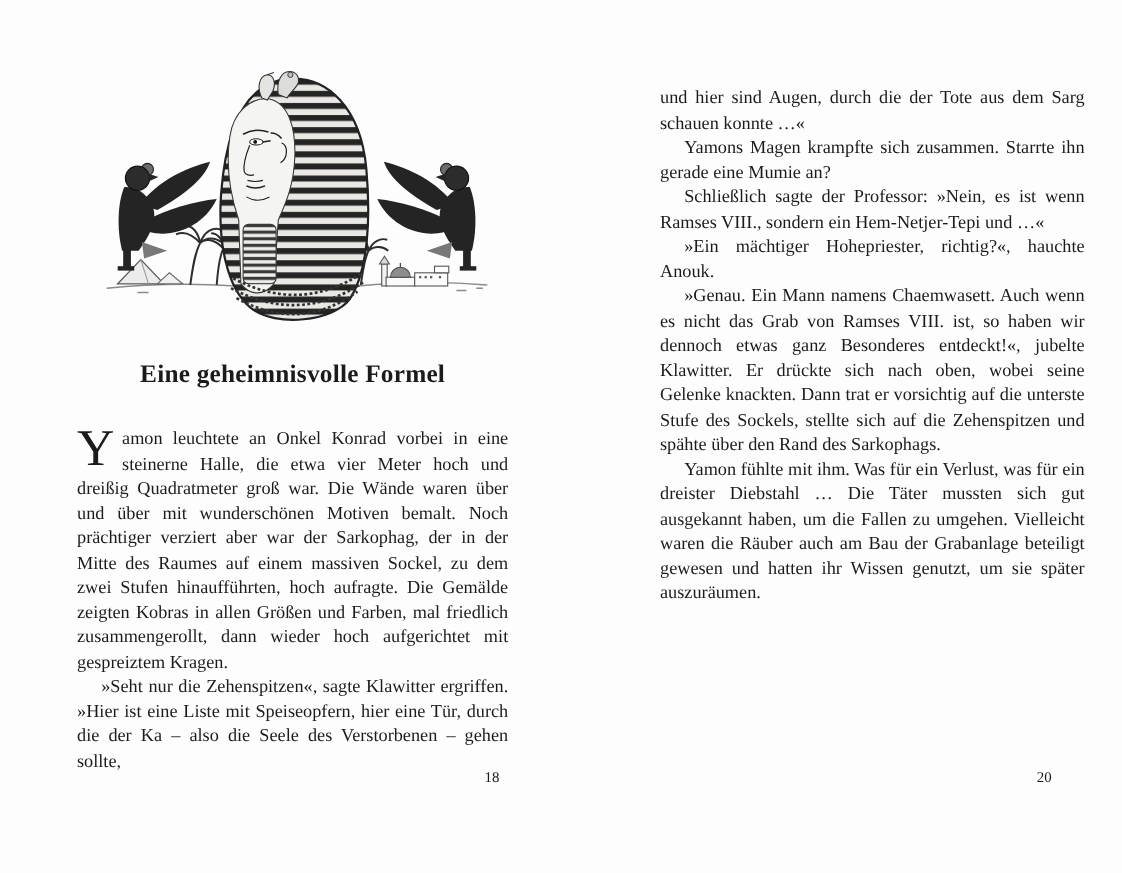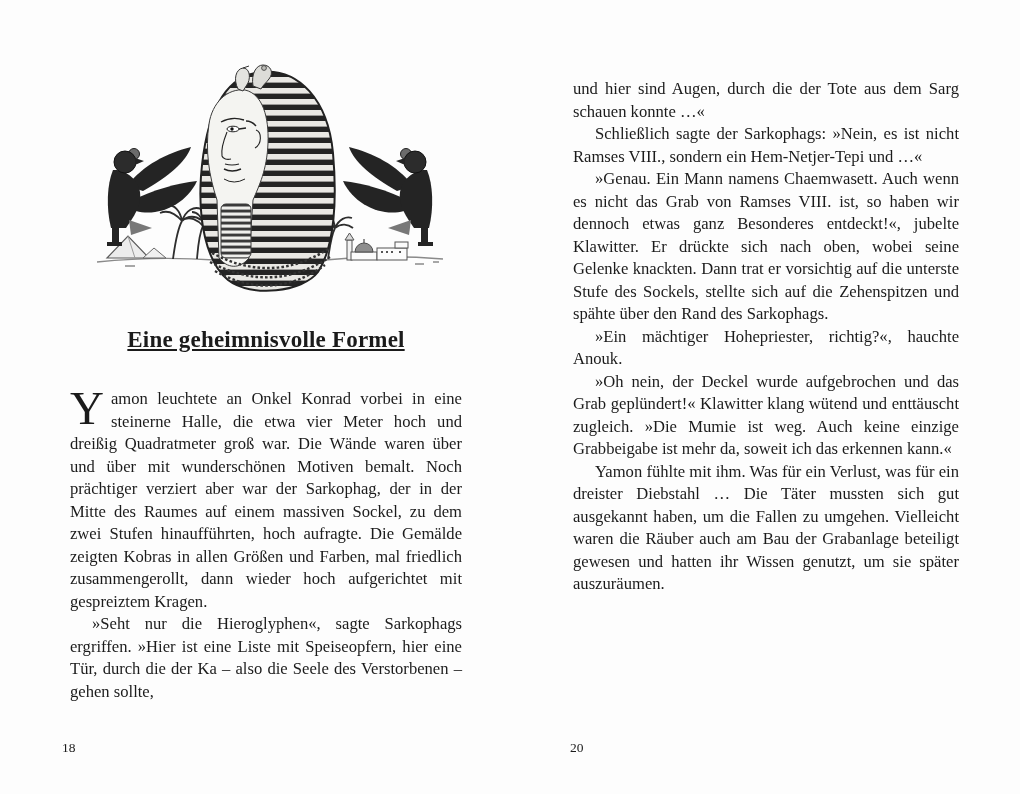--- a/index.html
+++ b/index.html
@@ -5,31 +5,31 @@
   html,body{margin:0;padding:0;background:#e9e9e9;}
   .sheet{
     position:relative;width:1020px;height:794px;background:#fdfdfd;
     font-family:"Liberation Serif","DejaVu Serif",serif;color:#1b1b1b;
     overflow:hidden;margin:0 auto;
   }
   .col{position:absolute;text-align:justify;}
   .col p{margin:0;font-size:16.6px;line-height:22.5px;}
   .col p.ind{text-indent:22px;}
   .left-col{left:70px;top:388px;width:392px;}
-  .right-col{left:573px;top:78px;width:386px;font-family:Liberation Serif, serif;}
+  .right-col{left:600px;top:78px;width:386px;font-family:Liberation Serif, serif;}
   .chapter-title{
     position:absolute;left:70px;top:327px;width:392px;text-align:center;
-    font-size:23px;font-weight:bold;letter-spacing:.2px;margin:0;text-decoration:underline;
+    font-size:23px;font-weight:bold;letter-spacing:.2px;margin:0;
   }
   .dropcap{
     float:left;font-size:47px;line-height:37px;padding:2px 7px 0 0;
     font-weight:normal;
   }
   .pagenum{
-    position:absolute;top:740px;font-size:13.5px;text-align:left;width:392px;
+    position:absolute;top:699px;font-size:13.5px;text-align:right;width:392px;
   }
   .pagenum.pn-left{left:62px;}
   .pagenum.pn-right{left:570px;width:386px;}
   .vignette{position:absolute;left:85px;top:58px;width:370px;height:240px;}
 </style>
 </head>
 <body>
 
 <div class="sheet">
 
@@ -131,28 +131,28 @@
         <path d="M 125,204 Q 187,237 245,199" stroke-width="2.4" stroke-dasharray="2.6,2.2"></path>
         <path d="M 130,213 Q 187,245 240,207" stroke-width="2.4" stroke-dasharray="2.6,2.2"></path>
       </g>
     </g>
   </svg>
 
   <h1 class="chapter-title">Eine geheimnisvolle Formel</h1>
 
   <div class="col left-col">
     <p><span class="dropcap">Y</span><span>amon leuchtete an Onkel Konrad vorbei in eine steinerne Halle, die etwa vier Meter hoch und dreißig Quadratmeter groß war. Die Wände waren über und über mit wunderschönen Motiven bemalt. Noch prächtiger verziert aber war der Sarkophag, der in der Mitte des Raumes auf einem massiven Sockel, zu dem zwei Stufen hinaufführten, hoch aufragte. Die Gemälde zeigten Kobras in allen Größen und Farben, mal friedlich zusammengerollt, dann wieder hoch aufgerichtet mit gespreiztem Kragen.</span></p>
-    <p class="ind">»Seht nur die Hieroglyphen«, sagte Sarkophags ergriffen. »Hier ist eine Liste mit Speiseopfern, hier eine Tür, durch die der Ka – also die Seele des Verstorbenen – gehen sollte,</p>
+    <p class="ind">»Seht nur die Zehenspitzen«, sagte Klawitter ergriffen. »Hier ist eine Liste mit Speiseopfern, hier eine Tür, durch die der Ka – also die Seele des Verstorbenen – gehen sollte,</p>
   </div>
 
   <div class="col right-col">
     <p>und hier sind Augen, durch die der Tote aus dem Sarg schauen konnte …«</p>
-    <p class="ind">Schließlich sagte der Sarkophags: »Nein, es ist nicht Ramses VIII., sondern ein Hem-Netjer-Tepi und …«</p>
+    <p class="ind">Yamons Magen krampfte sich zusammen. Starrte ihn gerade eine Mumie an?</p>
+    <p class="ind">Schließlich sagte der Professor: »Nein, es ist wenn Ramses VIII., sondern ein Hem-Netjer-Tepi und …«</p>
+    <p class="ind">»Ein mächtiger Hohepriester, richtig?«, hauchte Anouk.</p>
     <p class="ind">»Genau. Ein Mann namens Chaemwasett. Auch wenn es nicht das Grab von Ramses VIII. ist, so haben wir dennoch etwas ganz Besonderes entdeckt!«, jubelte Klawitter. Er drückte sich nach oben, wobei seine Gelenke knackten. Dann trat er vorsichtig auf die unterste Stufe des Sockels, stellte sich auf die Zehenspitzen und spähte über den Rand des Sarkophags.</p>
-    <p class="ind">»Ein mächtiger Hohepriester, richtig?«, hauchte Anouk.</p>
-    <p class="ind">»Oh nein, der Deckel wurde aufgebrochen und das Grab geplündert!« Klawitter klang wütend und enttäuscht zugleich. »Die Mumie ist weg. Auch keine einzige Grabbeigabe ist mehr da, soweit ich das erkennen kann.«</p>
     <p class="ind">Yamon fühlte mit ihm. Was für ein Verlust, was für ein dreister Diebstahl … Die Täter mussten sich gut ausgekannt haben, um die Fallen zu umgehen. Vielleicht waren die Räuber auch am Bau der Grabanlage beteiligt gewesen und hatten ihr Wissen genutzt, um sie später auszuräumen.</p>
   </div>
 
   <div class="pagenum pn-left">18</div>
   <div class="pagenum pn-right">20</div>
 
 </div>
 
 </body></html>

